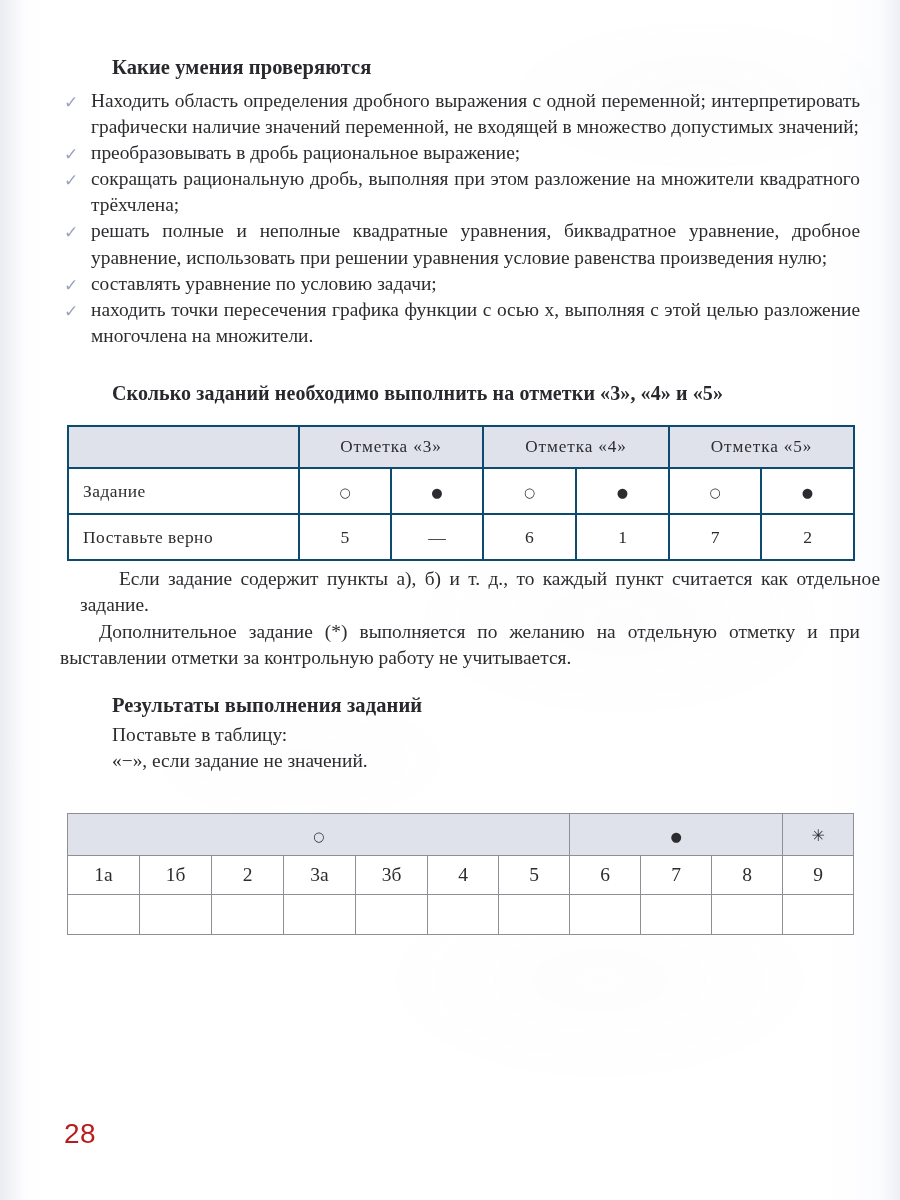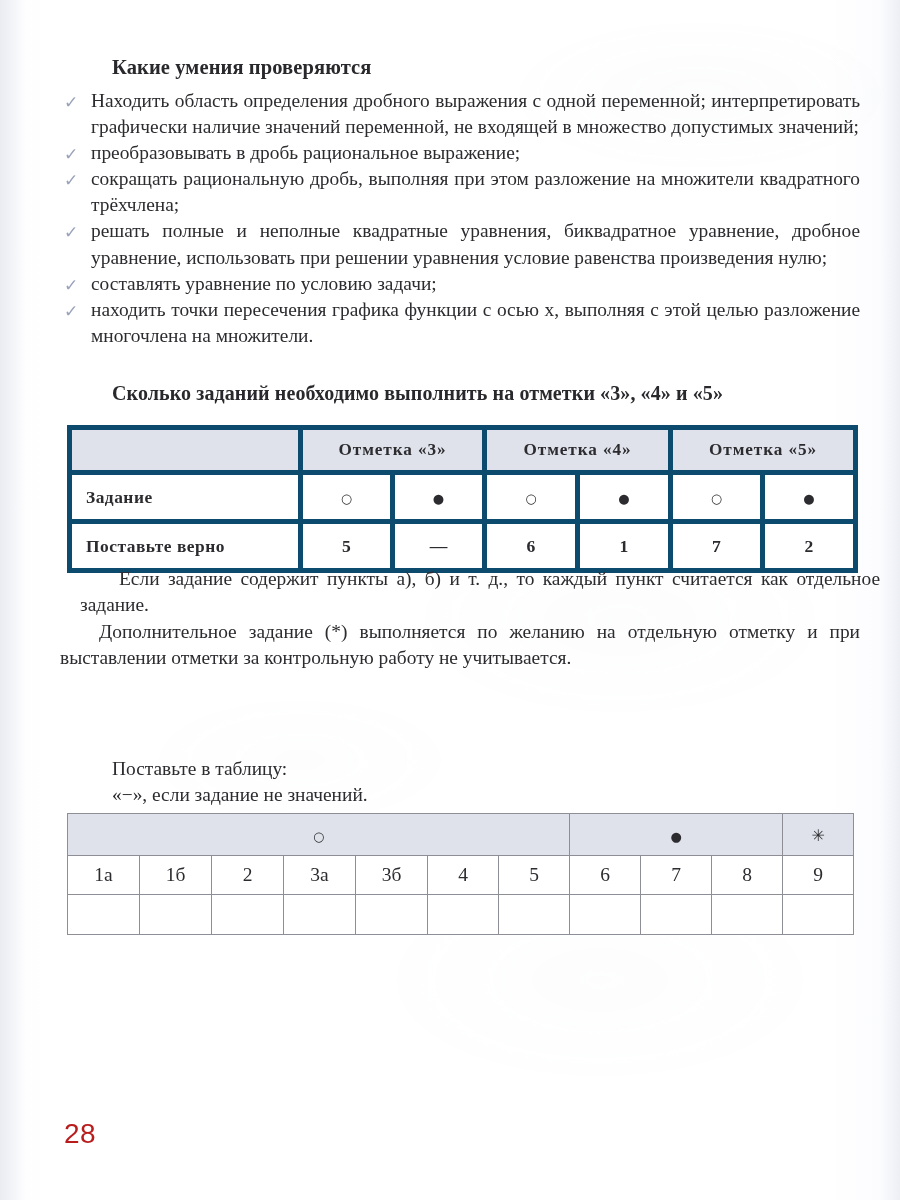--- a/index.html
+++ b/index.html
@@ -115,24 +115,24 @@
     position: absolute;
     left: 67px;
     top: 425px;
     width: 786px;
     border-collapse: collapse;
     font-size: 17.6px;
     color: #2c2c30;
     table-layout: fixed;
   }
   #marks-table td, #marks-table th {
-    border: 5px solid #0c4a6e;
+    border: 2px solid #0c4a6e;
     padding: 0;
     text-align: center;
-    font-weight: bold;
+    font-weight: normal;
     background: #ffffff;
   }
   #marks-table thead th {
     background: #dfe2ea;
     height: 40px;
     letter-spacing: .9px;
     font-size: 17.2px;
   }
   #marks-table tbody td {
     height: 44px;
@@ -166,21 +166,20 @@
   #para-extra { top: 619px; }
 
   
   #results-lines {
     position: absolute;
     left: 112px;
     top: 722px;
     font-size: 19.4px;
     line-height: 26.3px;
     color: #2c2c30;
-    margin-top: 34px;
   }
   #results-lines div { white-space: nowrap; }
 
   
   #answers-table {
     position: absolute;
     left: 67px;
     top: 813px;
     width: 786px;
     border-collapse: collapse;
@@ -298,20 +297,21 @@
         <td>1</td>
         <td>7</td>
         <td>2</td>
       </tr>
     </tbody>
   </table>
 
   <div class="para" id="para-items">Если задание содержит пункты а), б) и т. д., то каждый пункт считается как отдельное задание.</div>
   <div class="para" id="para-extra">Дополнительное задание (*) выполняется по желанию на отдельную отметку и при выставлении отметки за контрольную работу не учитывается.</div>
 
+  <div class="h-sub" id="results-heading">Результаты выполнения заданий</div>
 
   <div id="results-lines">
     <div>Поставьте в таблицу:</div>
     <div>«−», если задание не значений.</div>
   </div>
 
   <table id="answers-table">
     <colgroup>
       <col style="width:72px">
         <col style="width:72px">

